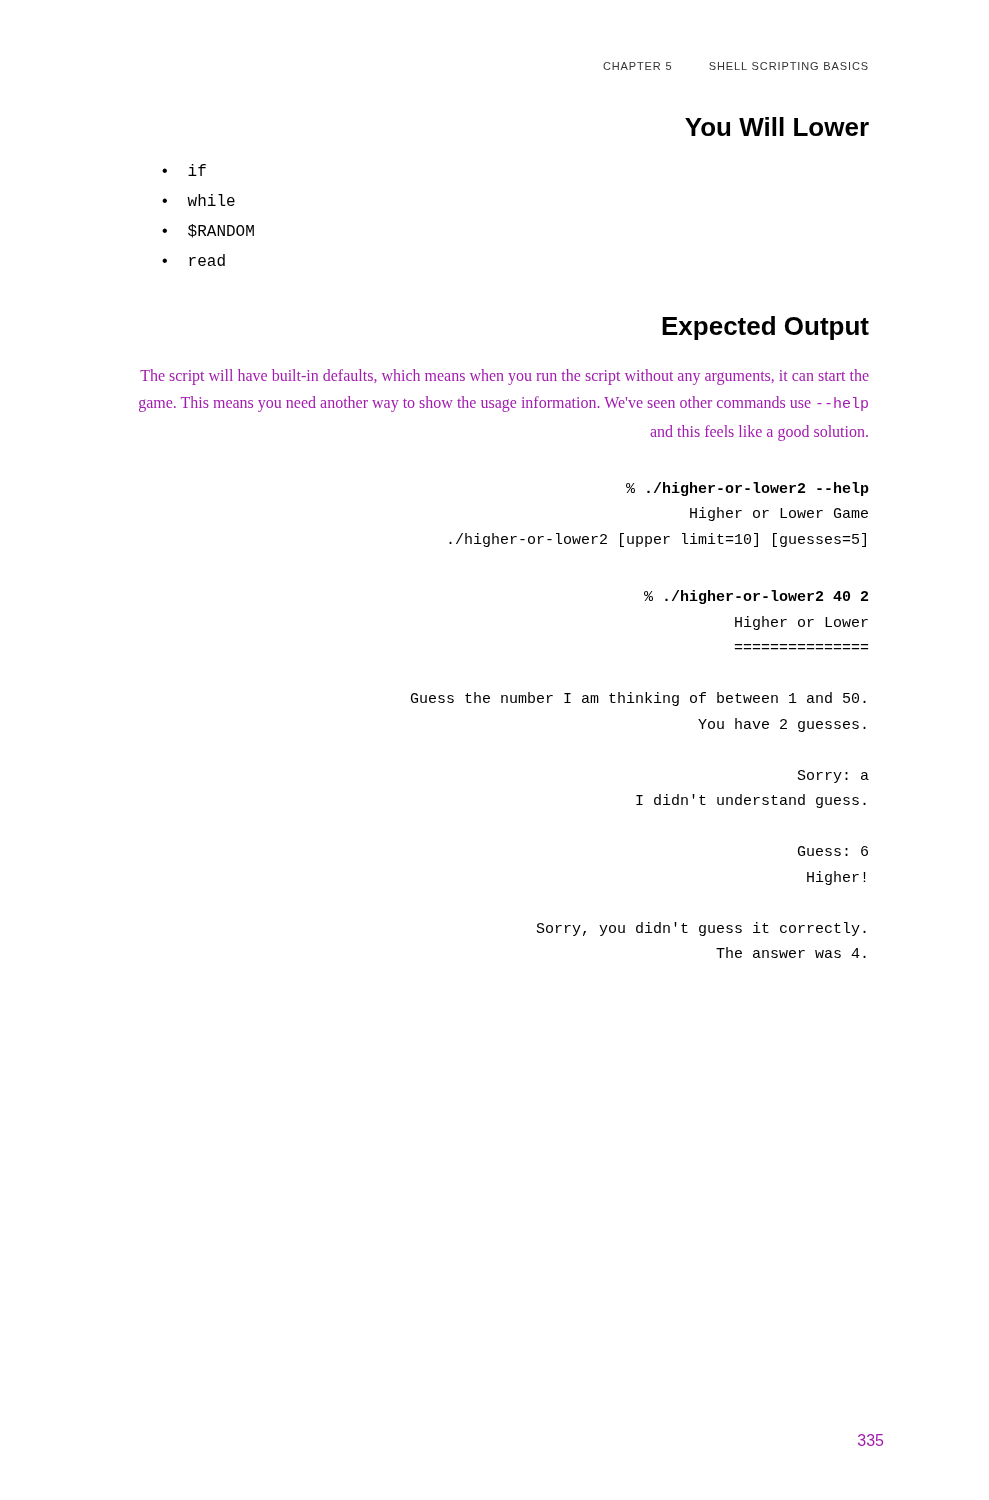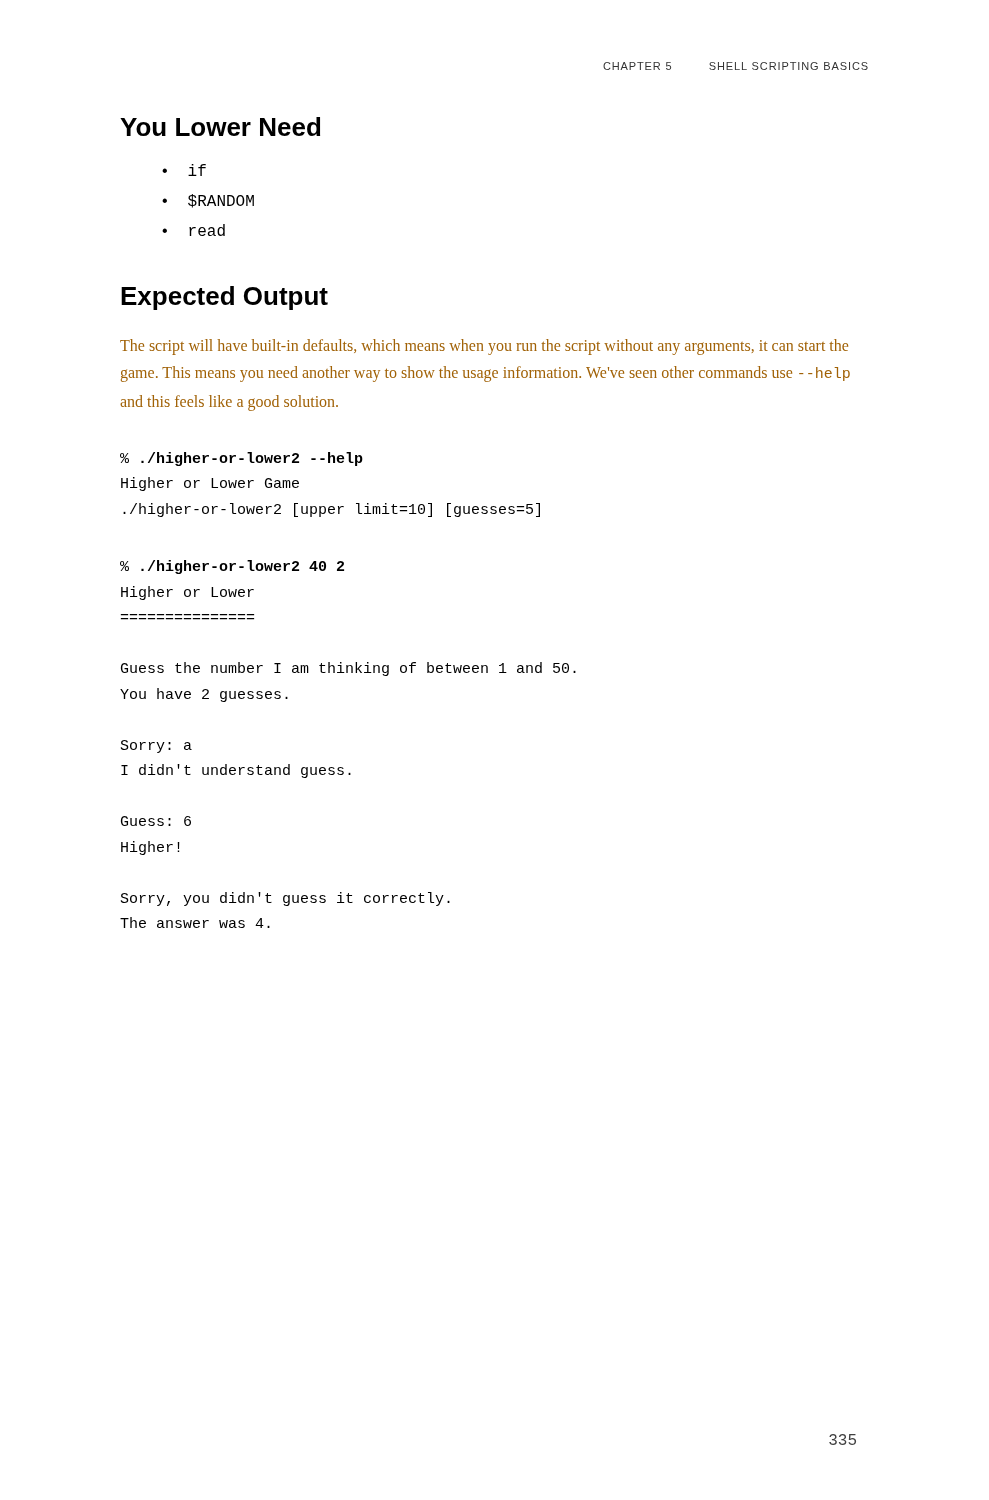--- a/index.html
+++ b/index.html
@@ -15,20 +15,21 @@
       font-family: Georgia, 'Times New Roman', serif;
       color: #000000;
       position: relative;
     }
 
     .page {
       width: 989px;
       min-height: 1500px;
       padding: 60px 120px 80px 120px;
       position: relative;
+      text-align: right;
     }
 
     .header {
       display: flex;
       justify-content: flex-end;
       align-items: center;
       margin-bottom: 40px;
     }
 
     .header-text {
@@ -74,21 +75,21 @@
       content: "•";
       margin-right: 18px;
       font-size: 16px;
       color: #000;
     }
 
     .body-text {
       font-family: Georgia, 'Times New Roman', serif;
       font-size: 16px;
       line-height: 1.7;
-      color: #a16207;
+      color: #a21caf;
       margin-bottom: 24px;
     }
 
     .body-text code {
       font-family: 'Courier New', Courier, monospace;
       font-size: 15px;
     }
 
     .code-block {
       font-family: 'Courier New', Courier, monospace;
@@ -100,42 +101,45 @@
       margin-top: 32px;
     }
 
     .code-command {
       font-weight: bold;
     }
 
     .page-number {
       position: absolute;
       bottom: 50px;
-      right: 132px;
-      font-family: Liberation Mono, monospace;
+      right: 105px;
+      font-family: Liberation Sans, sans-serif;
       font-size: 16px;
-      color: #404040;
+      color: #a21caf;
     }
   </style>
 </head>
 <body>
 
 <div class="page">
 
   <div class="header">
     <span class="header-text">CHAPTER 5</span>
     <span class="header-separator">&nbsp;&nbsp;&nbsp;&nbsp;</span>
     <span class="header-text">SHELL SCRIPTING BASICS</span>
   </div>
 
-  <h2 class="section-title">You Lower Need</h2>
+  <h2 class="section-title">You Will Lower</h2>
 
   <ul class="bullet-list">
     <li>
         <span>if</span>
+      </li>
+    <li>
+        <span>while</span>
       </li>
     <li>
         <span>$RANDOM</span>
       </li>
     <li>
         <span>read</span>
       </li>
   </ul>
 
   <h2 class="section-title">Expected Output</h2>

